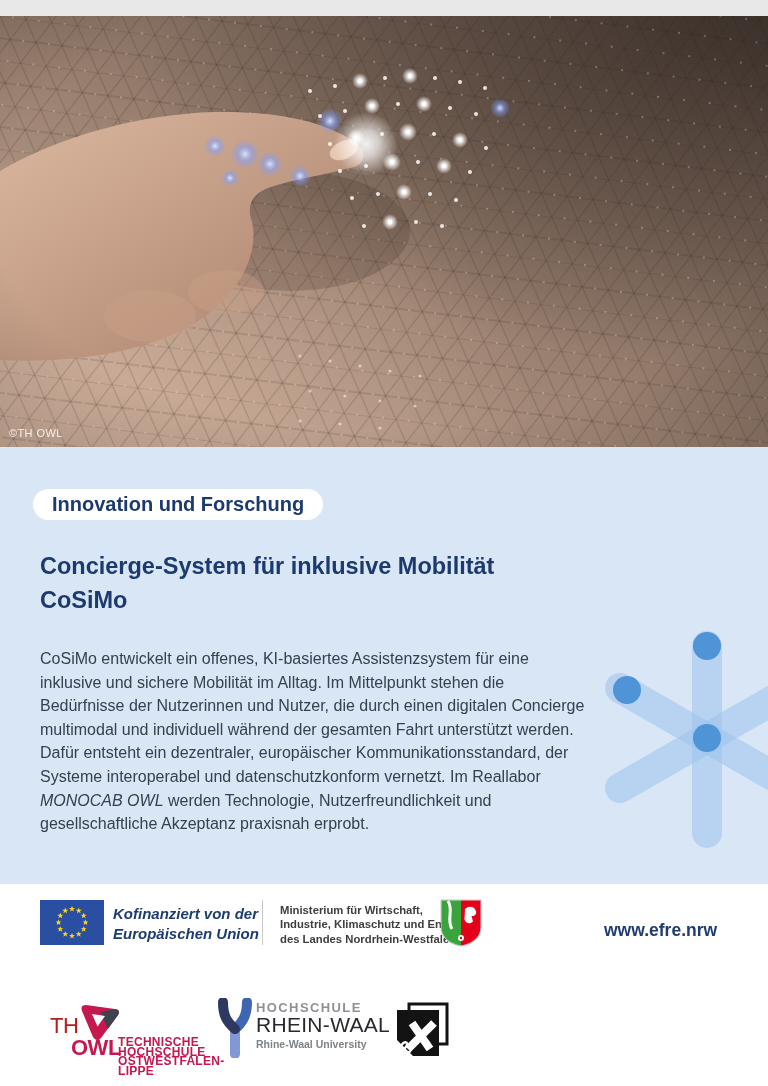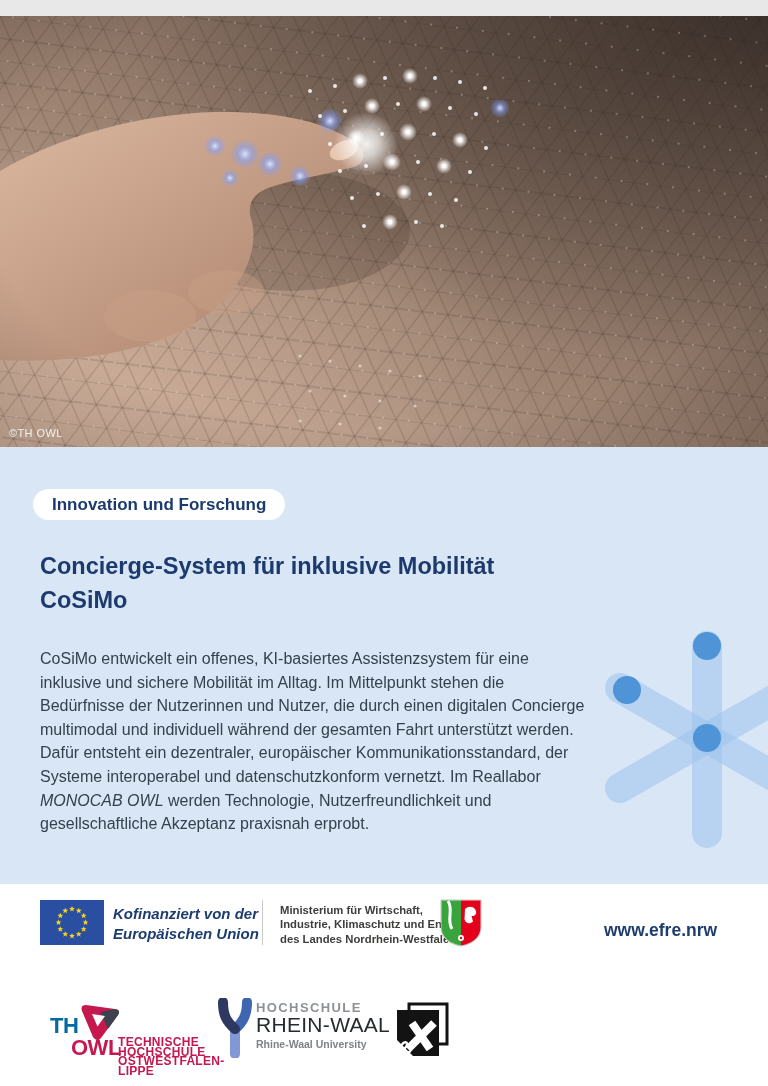--- a/index.html
+++ b/index.html
@@ -24,42 +24,42 @@
   }
   .efre-badge .l1 { font-size:21px; font-weight:bold; margin-bottom:4px; }
   .efre-badge .l2 { font-size:17.5px; font-weight:bold; margin-bottom:4px; }
   .efre-badge .l3 { font-size:17.5px; font-weight:normal; }
   
   .band { position:absolute; left:0; top:431px; width:768px; height:437px; background:#d8e6f5; }
   .pill {
     position:absolute; left:33px; top:473px; height:31px; padding:0 19px;
     background:#ffffff; border-radius:16px; display:flex; align-items:center;
   }
-  .pill span { font-size:17px; font-weight:bold; color:#1d3a6e; }
+  .pill span { font-size:20px; font-weight:bold; color:#1d3a6e; }
   .title { position:absolute; left:40px; top:534px; color:#1d3a6e; font-weight:bold;
     font-size:23.5px; line-height:33.5px; }
   .body-text {
     position:absolute; left:40px; top:631px; width:548px;
     font-size:16px; line-height:23.6px; color:#35414c;
   }
   .aster { position:absolute; left:590px; top:585px; width:178px; height:285px; }
   
   .eu-flag { position:absolute; left:40px; top:884px; }
   .eu-label { position:absolute; left:113px; top:888px; font-size:15px; font-weight:bold;
     color:#1e3c6e; line-height:19.5px;font-style:italic; }
   .vdivider { position:absolute; left:262px; top:884px; width:1px; height:45px; background:#c9c9c9; }
   .ministry { position:absolute; left:280px; top:887px; font-size:11.3px; font-weight:600;
     color:#3e3e3d; line-height:14.3px; }
   .nrw-coa { position:absolute; left:440px; top:883px; }
   .website { position:absolute; left:604px; top:904px; font-size:17.5px; font-weight:bold;
     color:#1e3c6e; text-decoration:none; }
   
   .thowl { position:absolute; left:50px; top:985px; width:170px; height:66px; }
-  .thowl .th { position:absolute; left:0; top:12px; font-size:22px; font-weight:700;
-    letter-spacing:-0.5px; color:#0369a1; }
+  .thowl .th { position:absolute; left:0; top:12px; font-size:22px; font-weight:400;
+    letter-spacing:-0.5px; color:#b91c1c; }
   .thowl .owl { position:absolute; left:21px; top:34px; font-size:22px; font-weight:800;
     letter-spacing:-0.5px; color:#c5184e; }
   .thowl .tri { position:absolute; left:29px; top:1px; }
   .thowl .desc { position:absolute; left:68px; top:37px; font-size:12px; font-weight:bold;
     color:#c5184e; line-height:9.6px; letter-spacing:.3px; }
   .hsrw { position:absolute; left:218px; top:982px; width:178px; height:64px; }
   .hsrw .ymark { position:absolute; left:0; top:0; }
   .hsrw .t1 { position:absolute; left:38px; top:2px; font-size:13px; font-weight:bold;
     letter-spacing:1.4px; color:#8d9196; }
   .hsrw .t2 { position:absolute; left:38px; top:15px; font-size:21px; font-weight:400;

